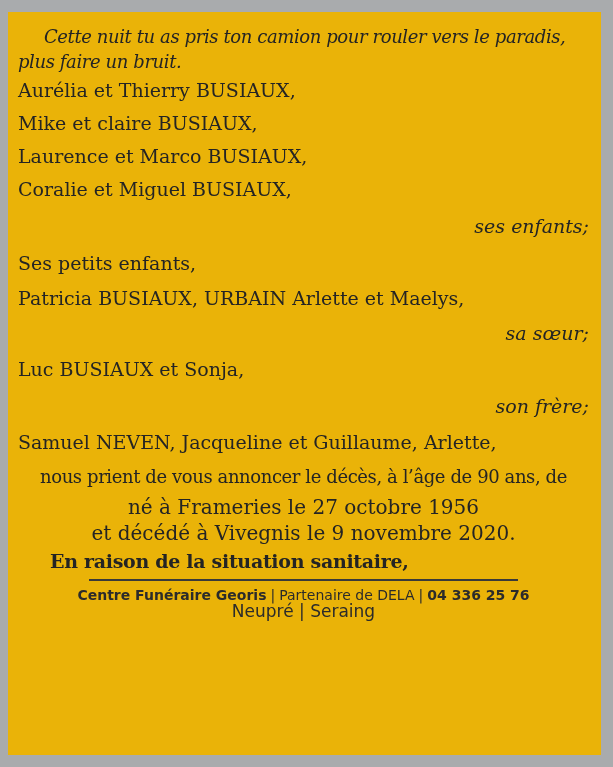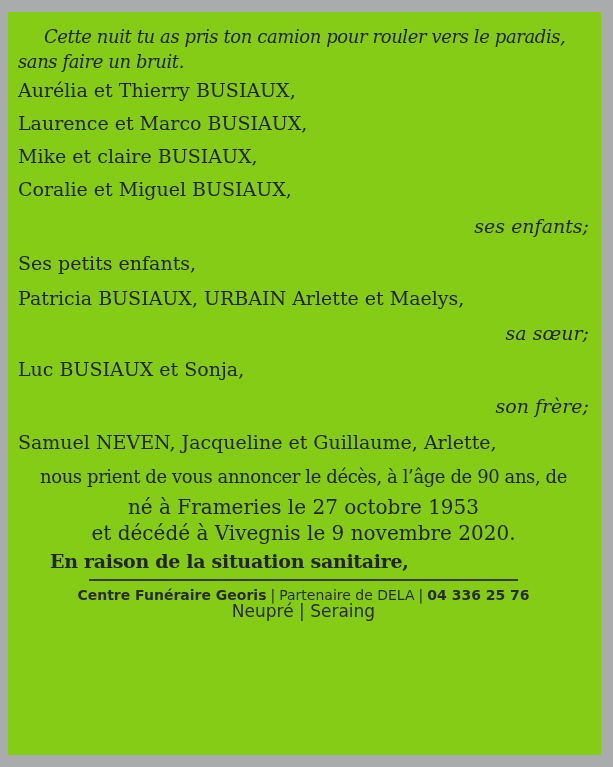--- a/index.html
+++ b/index.html
@@ -15,21 +15,21 @@
     height: 767px;
     background: #a9abad;
     overflow: hidden;
   }
   .card {
     position: absolute;
     left: 8px;
     top: 12px;
     width: 593px;
     height: 743px;
-    background: #84cc16;
+    background: #eab308;
     box-sizing: border-box;
     padding: 12px 12px 0 10px;
     overflow: hidden;
     font-family: "DejaVu Serif", serif;
     color: #242424;
   }
   .epitaph {
     font-style: italic;
     font-size: 18px;
     letter-spacing: -0.4px;
@@ -114,41 +114,41 @@
   .bold { font-weight: bold; }
   .sep { margin: 0 4px; font-weight: normal; }
 </style>
 </head>
 <body>
 
 <div class="stage">
   <div class="card">
 
     <div class="epitaph first">Cette nuit tu as pris ton camion pour rouler vers le paradis,</div>
-    <div class="epitaph">sans faire un bruit.</div>
+    <div class="epitaph">plus faire un bruit.</div>
 
     <div class="kin">Aurélia et Thierry BUSIAUX,</div>
+    <div class="kin">Mike et claire BUSIAUX,</div>
     <div class="kin">Laurence et Marco BUSIAUX,</div>
-    <div class="kin">Mike et claire BUSIAUX,</div>
     <div class="kin">Coralie et Miguel BUSIAUX,</div>
 
     <div class="rel lh40">ses enfants;</div>
 
     <div class="kin lh35">Ses petits enfants,</div>
     <div class="kin lh35">Patricia BUSIAUX, URBAIN Arlette et Maelys,</div>
     <div class="rel lh35">sa sœur;</div>
 
     <div class="kin lh37">Luc BUSIAUX et Sonja,</div>
     <div class="rel lh36">son frère;</div>
 
     <div class="kin lh36">Samuel NEVEN, Jacqueline et Guillaume, Arlette,</div>
 
     <div class="announce">nous prient de vous annoncer le décès, à l’âge de 90 ans, de</div>
 
-    <div class="dates birth">né à Frameries le 27 octobre 1953</div>
+    <div class="dates birth">né à Frameries le 27 octobre 1956</div>
     <div class="dates death">et décédé à Vivegnis le 9 novembre 2020.</div>
 
     <div class="covid covid1">En raison de la situation sanitaire,</div>
 
     <div class="divider"></div>
 
     <div class="footer footer-main">
       <span class="bold">Centre Funéraire Georis</span><span class="sep">|</span><span>Partenaire de DELA</span><span class="sep">|</span><span class="bold">04 336 25 76</span>
     </div>
     <div class="footer footer-sub">Neupré | Seraing</div>

